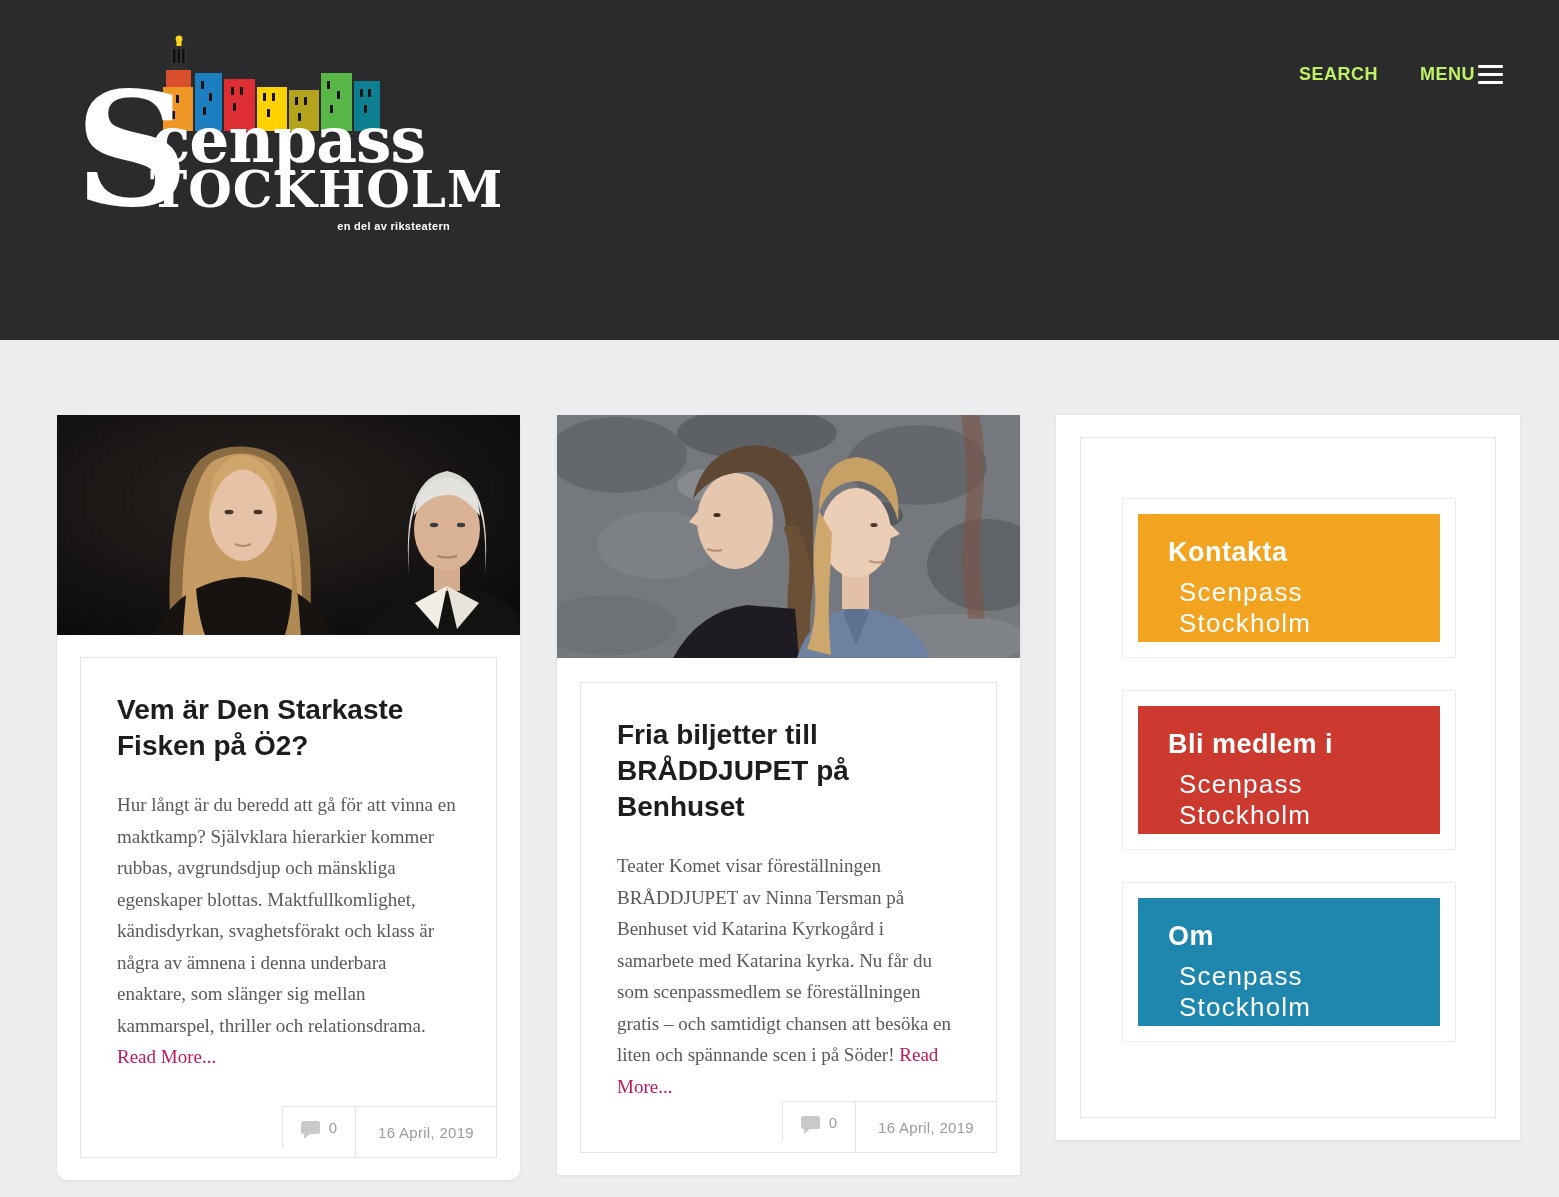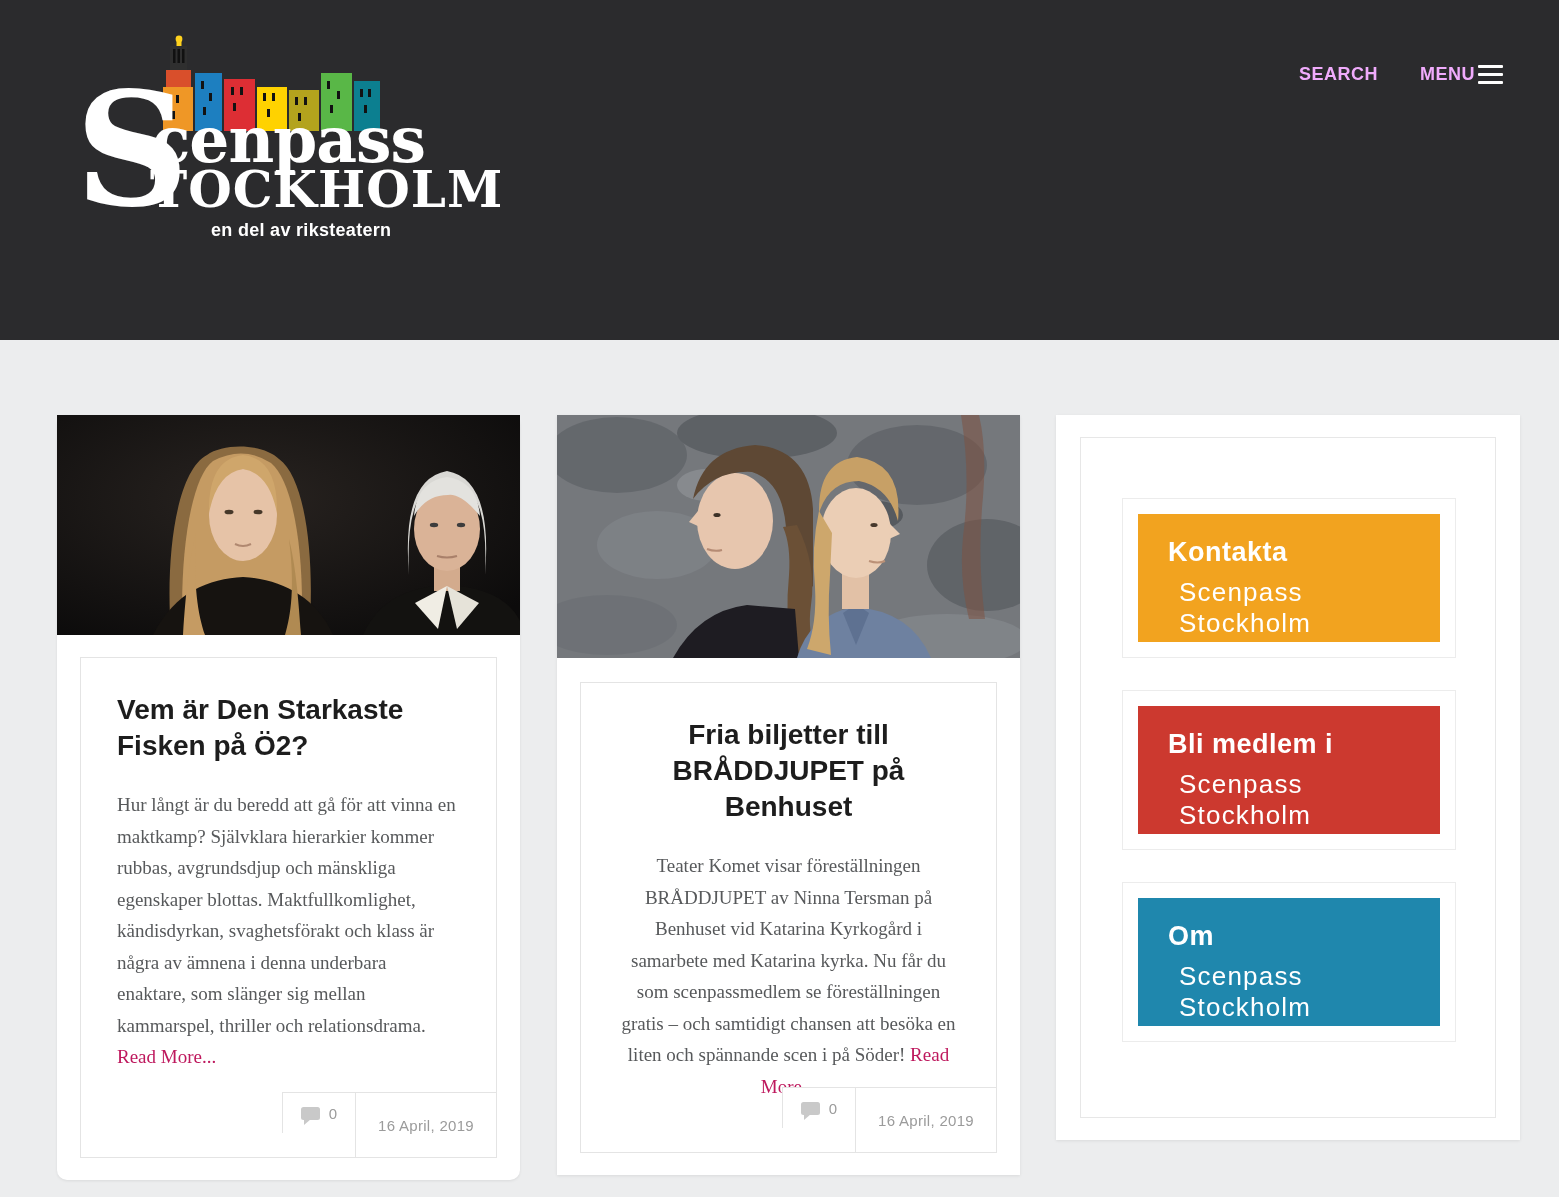--- a/index.html
+++ b/index.html
@@ -9,48 +9,48 @@
   
   .site-header{position:absolute;left:0;top:0;width:100%;height:340px;background:#2b2b2d;}
   .logo{position:absolute;left:75px;top:30px;width:390px;height:215px;display:block;color:#fff;text-decoration:none;}
   .skyline{position:absolute;left:88px;top:5px;width:220px;height:96px;}
   .logo-s{position:absolute;left:0;top:41px;font-family:"DejaVu Serif",serif;font-weight:700;
           font-size:158px;line-height:158px;}
   .logo-line1{position:absolute;left:77px;top:79px;font-family:"DejaVu Serif",serif;font-weight:700;
           font-size:63px;line-height:63px;letter-spacing:-1px;}
   .logo-line2{position:absolute;left:75px;top:135px;font-family:"DejaVu Serif",serif;font-weight:700;
           font-size:50px;line-height:50px;letter-spacing:1px;}
-  .logo-tagline{position:absolute;left:136px;top:190px;width:230px;text-align:left;
-          font-size:18px;font-weight:700;letter-spacing:.3px;}
+  .logo-tagline{position:absolute;left:145px;top:190px;width:230px;text-align:right;
+          font-size:11px;font-weight:700;letter-spacing:.3px;}
   .nav{position:absolute;right:0;top:0;height:150px;}
-  .nav a{color:#f0abfc;text-decoration:none;font-weight:700;font-size:18px;letter-spacing:.5px;}
+  .nav a{color:#bef264;text-decoration:none;font-weight:700;font-size:18px;letter-spacing:.5px;}
   .nav-search{position:absolute;right:181px;top:64px;}
   .nav-menu{position:absolute;right:56px;top:64px;display:flex;align-items:center;gap:3px;}
   .hamburger{display:inline-block;width:25px;}
   .hamburger i{display:block;height:3.5px;background:#fff;border-radius:1px;margin:0 0 4.5px;}
   .hamburger i:last-child{margin-bottom:0;}
 
   
   .card{position:absolute;background:#fff;box-shadow:0 1px 3px rgba(0,0,0,.08);}
   .card1{left:57px;top:415px;width:463px;height:765px;border-radius:10px;}
-  .card2{left:557px;top:415px;width:463px;height:760px;text-align:center;}
+  .card2{left:557px;top:415px;width:463px;height:760px;}
   .photo{display:block;line-height:0;cursor:pointer;}
   .photo svg{display:block;width:100%;}
   .content-box{position:absolute;left:23px;right:23px;border:1px solid #e4e4e4;background:#fff;
                padding:34px 36px 0;box-sizing:border-box;}
   .card1 .content-box{top:242px;height:501px;}
   .card2 .content-box{top:267px;height:471px;}
   .article-title{margin:0;font-size:28px;line-height:36px;font-weight:700;color:#1d1d1d;cursor:pointer;}
   .excerpt{margin:25px 0 0;font-family:"Liberation Serif",serif;font-size:19px;line-height:31.5px;color:#57595b;}
   .read-more{color:#be185d;text-decoration:none;cursor:pointer;}
   .card-footer{position:absolute;right:0;bottom:0;display:flex;}
   .cell{height:40px;display:flex;align-items:center;border-top:1px solid #e4e4e4;border-left:1px solid #e4e4e4;
         font-size:15px;color:#9b9b9b;background:#fff;}
   .cell.comments{padding:0 18px;gap:9px;cursor:pointer;}
-  .cell.date{padding:12px 22px;letter-spacing:.3px;}
+  .cell.date{padding:5px 22px;letter-spacing:.3px;}
   .bubble{position:relative;display:inline-block;width:19px;height:13px;background:#c9c9c9;border-radius:2.5px;}
   .bubble::after{content:"";position:absolute;left:3px;bottom:-5px;width:0;height:0;
         border-top:6px solid #c9c9c9;border-right:7px solid transparent;}
 
   
   .sidebar{position:absolute;left:1056px;top:415px;width:464px;height:725px;background:#fff;
            box-shadow:0 1px 3px rgba(0,0,0,.08);}
   .sidebar-panel{position:absolute;left:24px;right:24px;top:22px;bottom:22px;border:1px solid #e7e7e7;}
   .widget-frame{position:absolute;left:41px;right:39px;height:158px;border:1px solid #ececec;background:#fff;}
   .widget-frame.f1{top:60px;}

